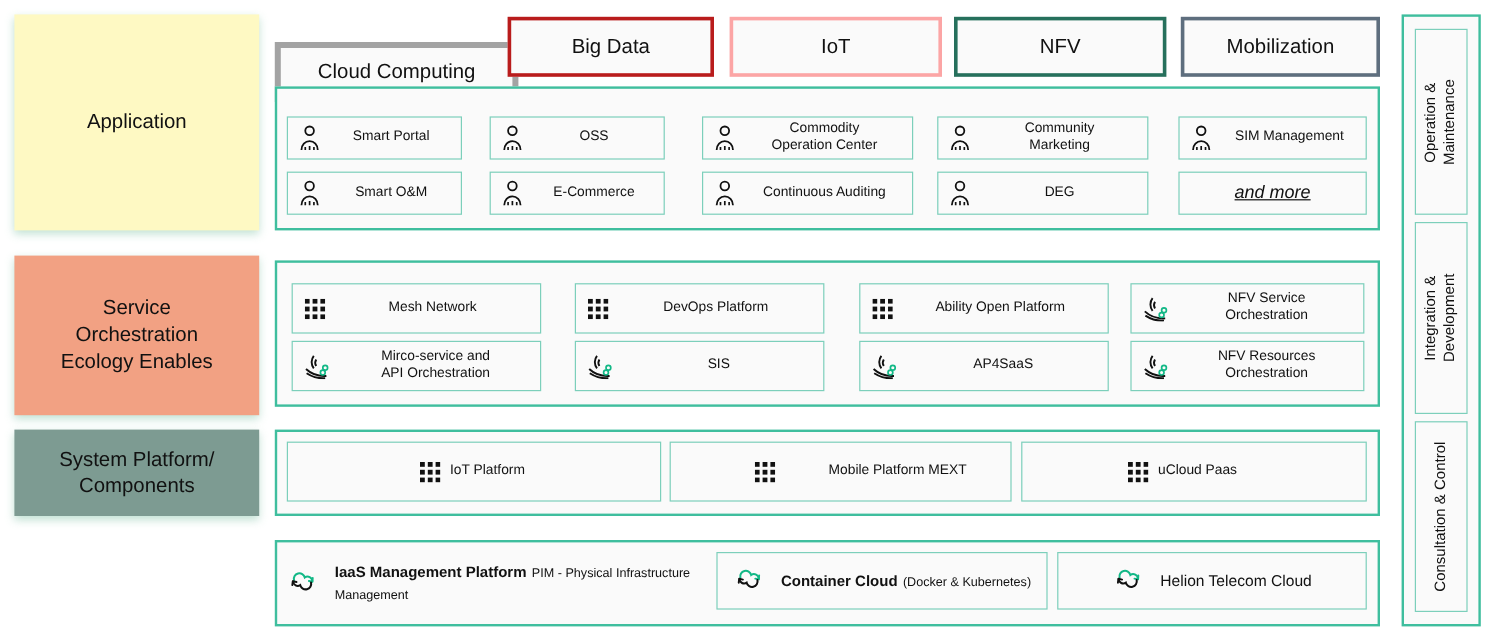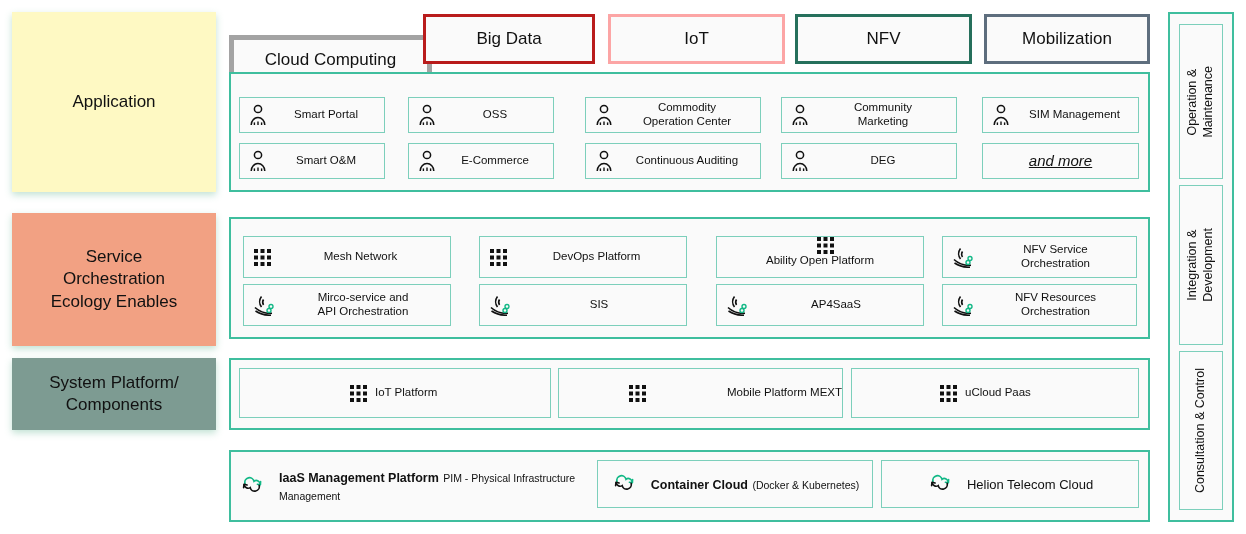--- a/index.html
+++ b/index.html
@@ -305,21 +305,21 @@
           <rect x="6.5" y="6.5" width="4" height="4" fill="#111"></rect>
           <rect x="13" y="6.5" width="4" height="4" fill="#111"></rect>
         <rect x="0" y="13" width="4" height="4" fill="#111"></rect>
           <rect x="6.5" y="13" width="4" height="4" fill="#111"></rect>
           <rect x="13" y="13" width="4" height="4" fill="#111"></rect>
       </svg>
     </span>
     <span class="tlabel">DevOps Platform</span>
   </div>
 
-  <div class="tile" style="left:716px; top:236px; width:208px; height:42px;flex-direction:column;">
+  <div class="tile" style="left:716px; top:236px; width:208px; height:42px;">
     <span class="ico">
       <svg class="icon-grid" viewBox="0 0 17 17">
         <rect x="0" y="0" width="4" height="4" fill="#111"></rect>
           <rect x="6.5" y="0" width="4" height="4" fill="#111"></rect>
           <rect x="13" y="0" width="4" height="4" fill="#111"></rect>
         <rect x="0" y="6.5" width="4" height="4" fill="#111"></rect>
           <rect x="6.5" y="6.5" width="4" height="4" fill="#111"></rect>
           <rect x="13" y="6.5" width="4" height="4" fill="#111"></rect>
         <rect x="0" y="13" width="4" height="4" fill="#111"></rect>
           <rect x="6.5" y="13" width="4" height="4" fill="#111"></rect>
@@ -428,21 +428,21 @@
           <rect x="6.5" y="0" width="4" height="4" fill="#111"></rect>
           <rect x="13" y="0" width="4" height="4" fill="#111"></rect>
         <rect x="0" y="6.5" width="4" height="4" fill="#111"></rect>
           <rect x="6.5" y="6.5" width="4" height="4" fill="#111"></rect>
           <rect x="13" y="6.5" width="4" height="4" fill="#111"></rect>
         <rect x="0" y="13" width="4" height="4" fill="#111"></rect>
           <rect x="6.5" y="13" width="4" height="4" fill="#111"></rect>
           <rect x="13" y="13" width="4" height="4" fill="#111"></rect>
       </svg>
     </span>
-    <span class="tlabel" style="text-align:right; padding-left:8px;">Mobile Platform MEXT</span>
+    <span class="tlabel" style="text-align:center; padding-left:8px;">Mobile Platform MEXT</span>
   </div>
 
   <div class="tile" style="left:851px; top:368px; width:288px; height:50px;">
     <span class="ico" style="margin-left:78px;">
       <svg class="icon-grid" viewBox="0 0 17 17">
         <rect x="0" y="0" width="4" height="4" fill="#111"></rect>
           <rect x="6.5" y="0" width="4" height="4" fill="#111"></rect>
           <rect x="13" y="0" width="4" height="4" fill="#111"></rect>
         <rect x="0" y="6.5" width="4" height="4" fill="#111"></rect>
           <rect x="6.5" y="6.5" width="4" height="4" fill="#111"></rect>

